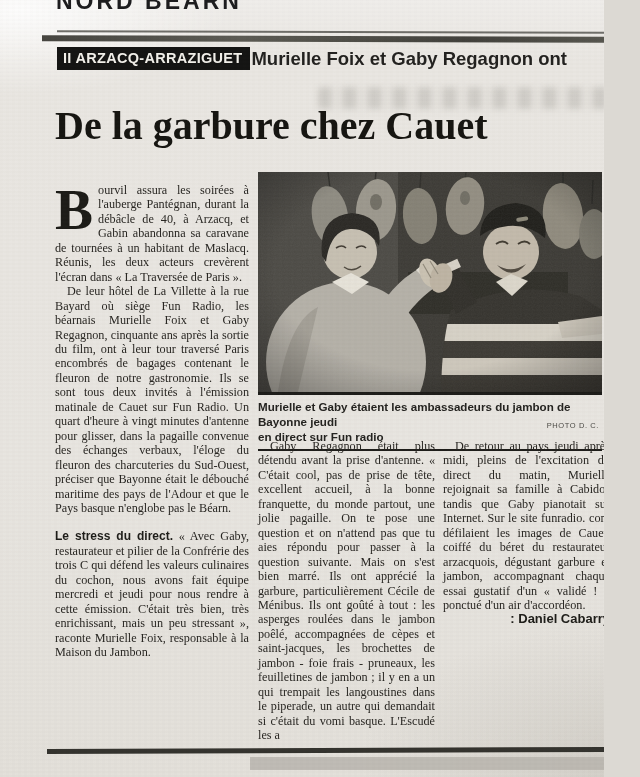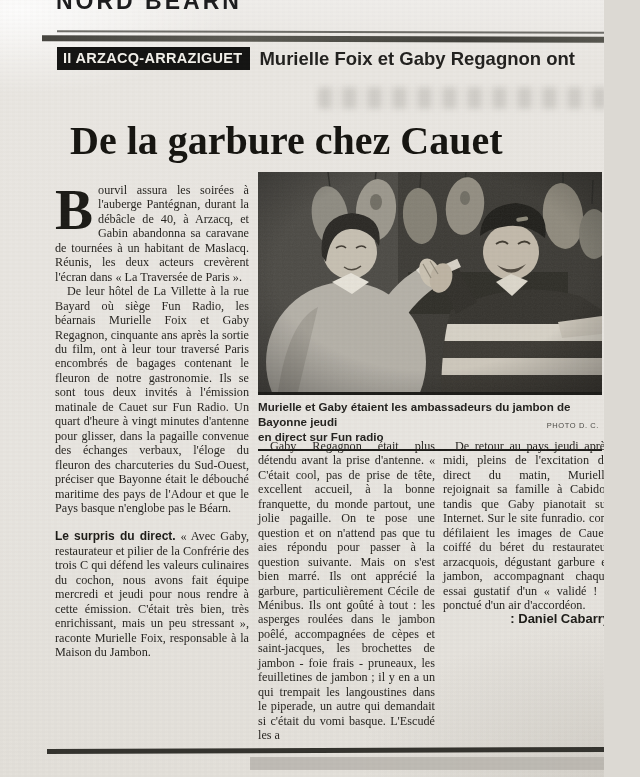--- a/index.html
+++ b/index.html
@@ -22,21 +22,21 @@
       repeating-linear-gradient(0deg, rgba(120,116,108,.04) 0 2px, rgba(255,255,255,.03) 2px 4px),
       repeating-linear-gradient(90deg, rgba(120,116,108,.03) 0 3px, rgba(255,255,255,.02) 3px 6px);
   }
   
   .masthead-clip{position:absolute;left:56px;top:0;width:250px;height:13px;overflow:hidden;}
   .masthead-text{display:block;font-weight:bold;font-size:23px;letter-spacing:3px;color:#1a1a1c;transform:translateY(-12px);}
   .rule-a{position:absolute;left:57px;top:31px;width:548px;height:2px;background:#6e6d68;transform:rotate(.15deg);}
   .rule-b{position:absolute;left:42px;top:36px;width:563px;height:6px;transform:rotate(.15deg);
     background:linear-gradient(90deg,#45443f,#5a5952 35%,#403f3a 75%,#55544d);}
   
-  .kicker-row{position:absolute;left:57px;top:47px;width:552px;display:flex;align-items:center;gap:9px;}
+  .kicker-row{position:absolute;left:57px;top:47px;width:552px;display:flex;align-items:center;gap:1px;}
   .kicker-badge{background:#121211;color:#f1efe9;font-weight:bold;font-size:14.5px;padding:3px 8px 4px 6px;letter-spacing:.3px;white-space:nowrap;}
   .kicker-line{font-weight:bold;font-size:18.5px;color:#201f1d;white-space:nowrap;}
   .kicker-line2{position:absolute;left:57px;top:75px;width:552px;font-weight:bold;font-size:18.5px;color:#201f1d;white-space:nowrap;}
   .ghost-band{position:absolute;left:318px;top:87px;width:292px;height:22px;border-radius:4px;opacity:.5;filter:blur(3px);
     background:repeating-linear-gradient(90deg, rgba(128,126,120,.5) 0 13px, rgba(170,167,159,.18) 13px 25px);}
   
   .headline{position:absolute;left:53px;top:100px;width:558px;font-family:"Liberation Serif",serif;font-weight:bold;font-size:40px;color:#14130f;white-space:nowrap;}
   
   .col{position:absolute;text-align:justify;font-family:"Liberation Serif",serif;font-size:12.2px;line-height:14.45px;color:#262420;}
   .col p{margin:0;}
@@ -73,26 +73,26 @@
   <div class="rule-a"></div>
   <div class="rule-b"></div>
 
   <div class="kicker-row">
     <span class="kicker-badge">II ARZACQ-ARRAZIGUET</span>
     <span class="kicker-line">Murielle Foix et Gaby Regagnon ont</span>
   </div>
 
   <div class="ghost-band"></div>
 
-  <h1 class="headline" style="margin:17px;">De la garbure chez Cauet</h1>
+  <h1 class="headline" style="margin:2px;">De la garbure chez Cauet</h1>
 
   <div class="col col1">
     <p><span class="dropcap">B</span><span>ourvil assura les soirées à l'auberge Pantégnan, durant la débâcle de 40, à Arzacq, et Gabin abandonna sa caravane de tournées à un habitant de Maslacq. Réunis, les deux acteurs crevèrent l'écran dans « La Traversée de Paris ».</span></p>
     <p class="indent">De leur hôtel de La Villette à la rue Bayard où siège Fun Radio, les béarnais Murielle Foix et Gaby Regagnon, cinquante ans après la sortie du film, ont à leur tour traversé Paris encombrés de bagages contenant le fleuron de notre gastronomie. Ils se sont tous deux invités à l'émission matinale de Cauet sur Fun Radio. Un quart d'heure à vingt minutes d'antenne pour glisser, dans la pagaille convenue des échanges verbaux, l'éloge du fleuron des charcuteries du Sud-Ouest, préciser que Bayonne était le débouché maritime des pays de l'Adour et que le Pays basque n'englobe pas le Béarn.</p>
-    <p class="gap-top"><span class="lead">Le surpris du direct.</span><span> « Avec Gaby, restaurateur et pilier de la Confrérie des trois C qui défend les valeurs culinaires du cochon, nous avons fait équipe mercredi et jeudi pour nous rendre à cette émission. C'était très bien, très enrichissant, mais un peu stressant », raconte Murielle Foix, responsable à la Maison du Jambon.</span></p>
+    <p class="gap-top"><span class="lead">Le stress du direct.</span><span> « Avec Gaby, restaurateur et pilier de la Confrérie des trois C qui défend les valeurs culinaires du cochon, nous avons fait équipe mercredi et jeudi pour nous rendre à cette émission. C'était très bien, très enrichissant, mais un peu stressant », raconte Murielle Foix, responsable à la Maison du Jambon.</span></p>
   </div>
 
   <figure class="figure" style="margin:0;">
     <svg class="photo" viewBox="0 0 344 220" role="img" aria-label="photo">
       <defs>
         <clipPath id="torsoClip">
           <path d="M193,138 Q255,106 322,124 L344,138 L344,220 L183,220 Q184,166 193,138 Z"></path>
         </clipPath>
         <radialGradient id="vign" cx="50%" cy="45%" r="75%">
           <stop offset="60%" stop-color="rgba(0,0,0,0)"></stop>

